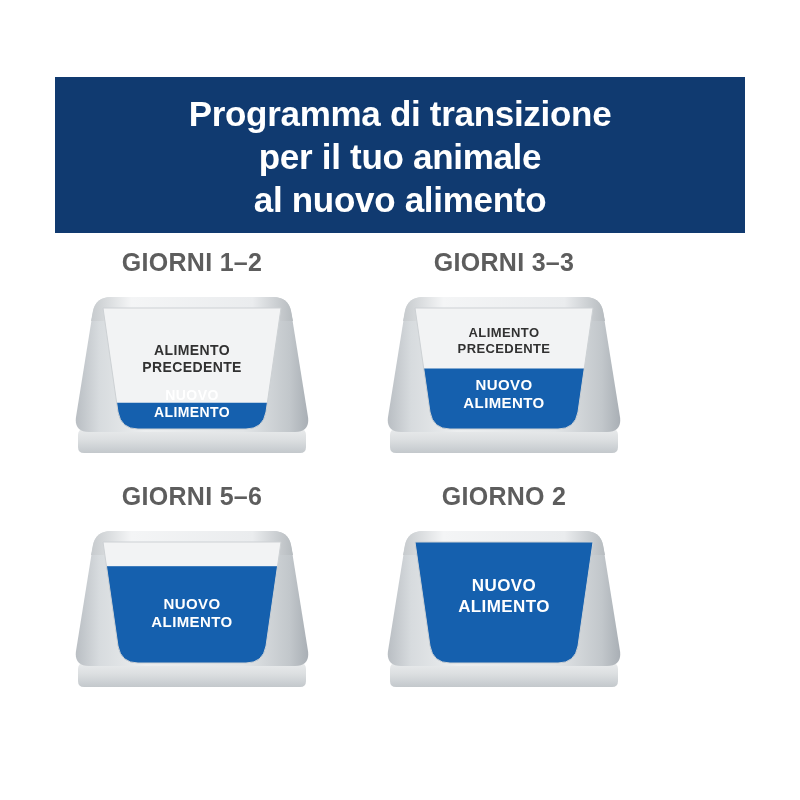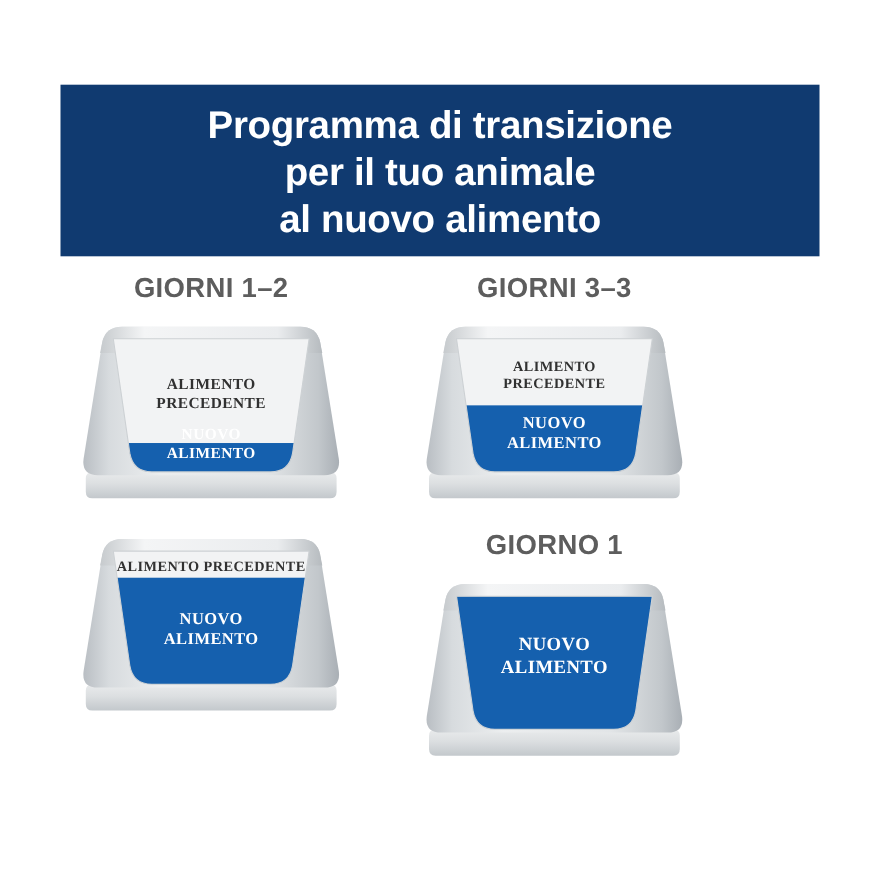--- a/index.html
+++ b/index.html
@@ -75,21 +75,20 @@
     text-align: center;
     margin-bottom: 12px;
     white-space: nowrap;
   }
 
   
   .bowl {
     position: relative;
     width: 244px;
     height: 167px;
-    font-family: Liberation Serif, serif;
   }
 
   .bowl svg {
     position: absolute;
     left: 0;
     top: 0;
     width: 244px;
     height: 167px;
     display: block;
   }
@@ -241,20 +240,21 @@
             </div>
           </div>
         </div>
       </div>
 
     </div>
 
     <div class="bowl-row" style="margin-top:26px;">
 
       <div class="bowl-cell">
+        <div class="day-label">GIORNI 5–6</div>
         <div class="bowl">
           <svg viewBox="0 0 244 167" xmlns="http://www.w3.org/2000/svg">
             <defs>
               <linearGradient id="bodyGrad3" x1="0" y1="0" x2="1" y2="0">
                 <stop offset="0" stop-color="#b9bec3"></stop>
                 <stop offset="0.10" stop-color="#d7dbde"></stop>
                 <stop offset="0.30" stop-color="#eceeef"></stop>
                 <stop offset="0.72" stop-color="#e2e5e7"></stop>
                 <stop offset="0.92" stop-color="#c2c7cb"></stop>
                 <stop offset="1" stop-color="#a9afb5"></stop>
@@ -277,33 +277,30 @@
             <path d="M14,140 L230,140 Q236,140 236,146 L236,158 Q236,164 230,164 L14,164 Q8,164 8,158 L8,146 Q8,140 14,140 Z" fill="url(#baseGrad3)"></path>
             <path d="M41,8 Q26,8 23,22 L6,128 Q4,143 19,143 L225,143 Q240,143 238,128 L221,22 Q218,8 203,8 Z" fill="url(#bodyGrad3)"></path>
             <path d="M41,8 Q26,8 23,22 L21,32 L223,32 L221,22 Q218,8 203,8 Z" fill="url(#rimGrad3)"></path>
             <g clip-path="url(#innerClip3)">
               <rect x="0" y="0" width="244" height="167" fill="#f2f3f4"></rect>
               <rect x="0" y="43.2" width="244" height="130" fill="#1560ae"></rect>
             </g>
             <path d="M33,19 L211,19 L196,123 Q193,140 176,140 L68,140 Q51,140 48,123 Z" fill="none" stroke="#cdd1d4" stroke-width="1"></path>
           </svg>
           <div class="bowl-texts">
-            <div class="prev-food-text" style="top:25px;font-size:13px;">
-              <span>ALIMENTO PRECEDENTE</span>
-            </div>
             <div class="new-food-text" style="top:72px;font-size:15px;">
               <span>NUOVO</span><br>
               <span>ALIMENTO</span>
             </div>
           </div>
         </div>
       </div>
 
       <div class="bowl-cell">
-        <div class="day-label">GIORNO 1</div>
+        <div class="day-label">GIORNO 2</div>
         <div class="bowl">
           <svg viewBox="0 0 244 167" xmlns="http://www.w3.org/2000/svg">
             <defs>
               <linearGradient id="bodyGrad4" x1="0" y1="0" x2="1" y2="0">
                 <stop offset="0" stop-color="#b9bec3"></stop>
                 <stop offset="0.10" stop-color="#d7dbde"></stop>
                 <stop offset="0.30" stop-color="#eceeef"></stop>
                 <stop offset="0.72" stop-color="#e2e5e7"></stop>
                 <stop offset="0.92" stop-color="#c2c7cb"></stop>
                 <stop offset="1" stop-color="#a9afb5"></stop>

